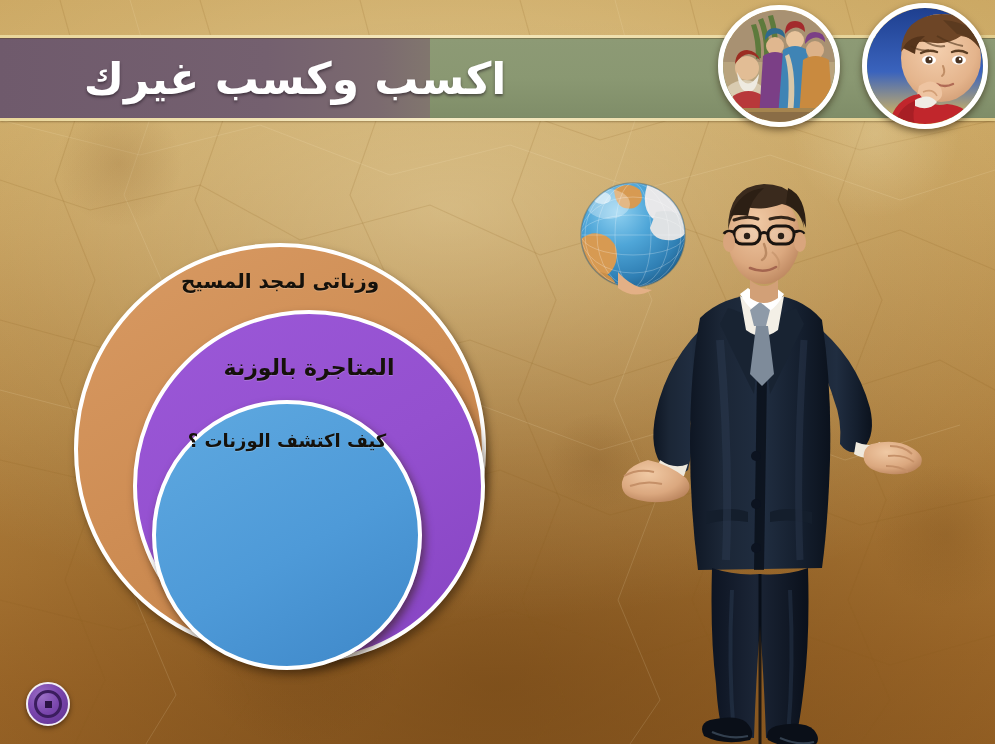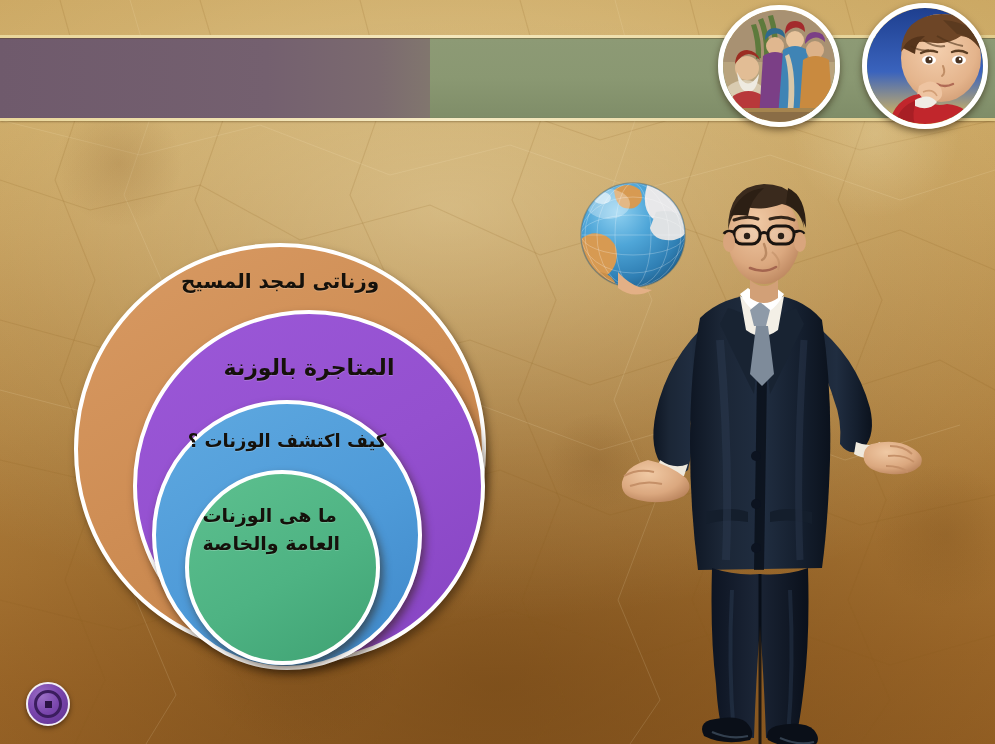--- a/index.html
+++ b/index.html
@@ -148,21 +148,21 @@
     left: 185px; top: 470px;
     width: 195px; height: 195px;
     background: linear-gradient(150deg, #5dc08f 0%, #4eb383 55%, #3fa273 100%);
     z-index: 5;
   }
 
   .circle-label {
     color: #15110b;
     font-family: "DejaVu Sans", sans-serif;
     font-weight: bold;
-    text-align: left;
+    text-align: right;
     line-height: 1.25;
     direction: rtl;
     white-space: nowrap;
     text-shadow: 0 1px 0 rgba(255,255,255,0.18);
   }
   #label-outer  { margin-top: 22px; font-size: 20px; letter-spacing: 0px; }
   #label-purple { margin-top: 40px; font-size: 22px; }
   #label-blue   { margin-top: 26px; font-size: 18px; }
   #label-green  { margin-top: 28px; font-size: 19px; white-space: normal; width: 160px; line-height: 1.45; }
 
@@ -229,20 +229,21 @@
     </svg>
   </div>
   <div class="mottle"></div>
 
   <div class="header-wrap">
     <div class="hdr-green"></div>
     <div class="hdr-purple"></div>
     <div class="hdr-rule-top"></div>
     <div class="hdr-rule-bottom"></div>
 
+    <div class="slide-title">اكسب وكسب غيرك</div>
 
     <div class="medallion" id="medallion-bible">
       <div class="med-img">
         <svg viewBox="0 0 112 112" xmlns="http://www.w3.org/2000/svg">
           <defs>
             <clipPath id="clipA">
                 <circle cx="56" cy="56" r="56"></circle>
               </clipPath>
           </defs>
           <g clip-path="url(#clipA)">
@@ -350,23 +351,20 @@
   </div>
 
   <div class="circle" id="circle-purple">
     <div class="circle-label" id="label-purple">المتاجرة بالوزنة</div>
   </div>
 
   <div class="circle" id="circle-blue">
     <div class="circle-label" id="label-blue">كيف اكتشف الوزنات ؟</div>
   </div>
 
-  <div class="circle" id="circle-green">
-    <div class="circle-label" id="label-green">ما هى الوزنات العامة والخاصة</div>
-  </div>
 
   <div id="businessman">
     <svg viewBox="0 0 400 584" xmlns="http://www.w3.org/2000/svg">
       <defs>
         <linearGradient id="suitG" x1="0" y1="0" x2="1" y2="0">
           <stop offset="0%" stop-color="#0e1623"></stop>
           <stop offset="22%" stop-color="#1b2636"></stop>
           <stop offset="52%" stop-color="#202d40"></stop>
           <stop offset="80%" stop-color="#141e2d"></stop>
           <stop offset="100%" stop-color="#0b121d"></stop>

